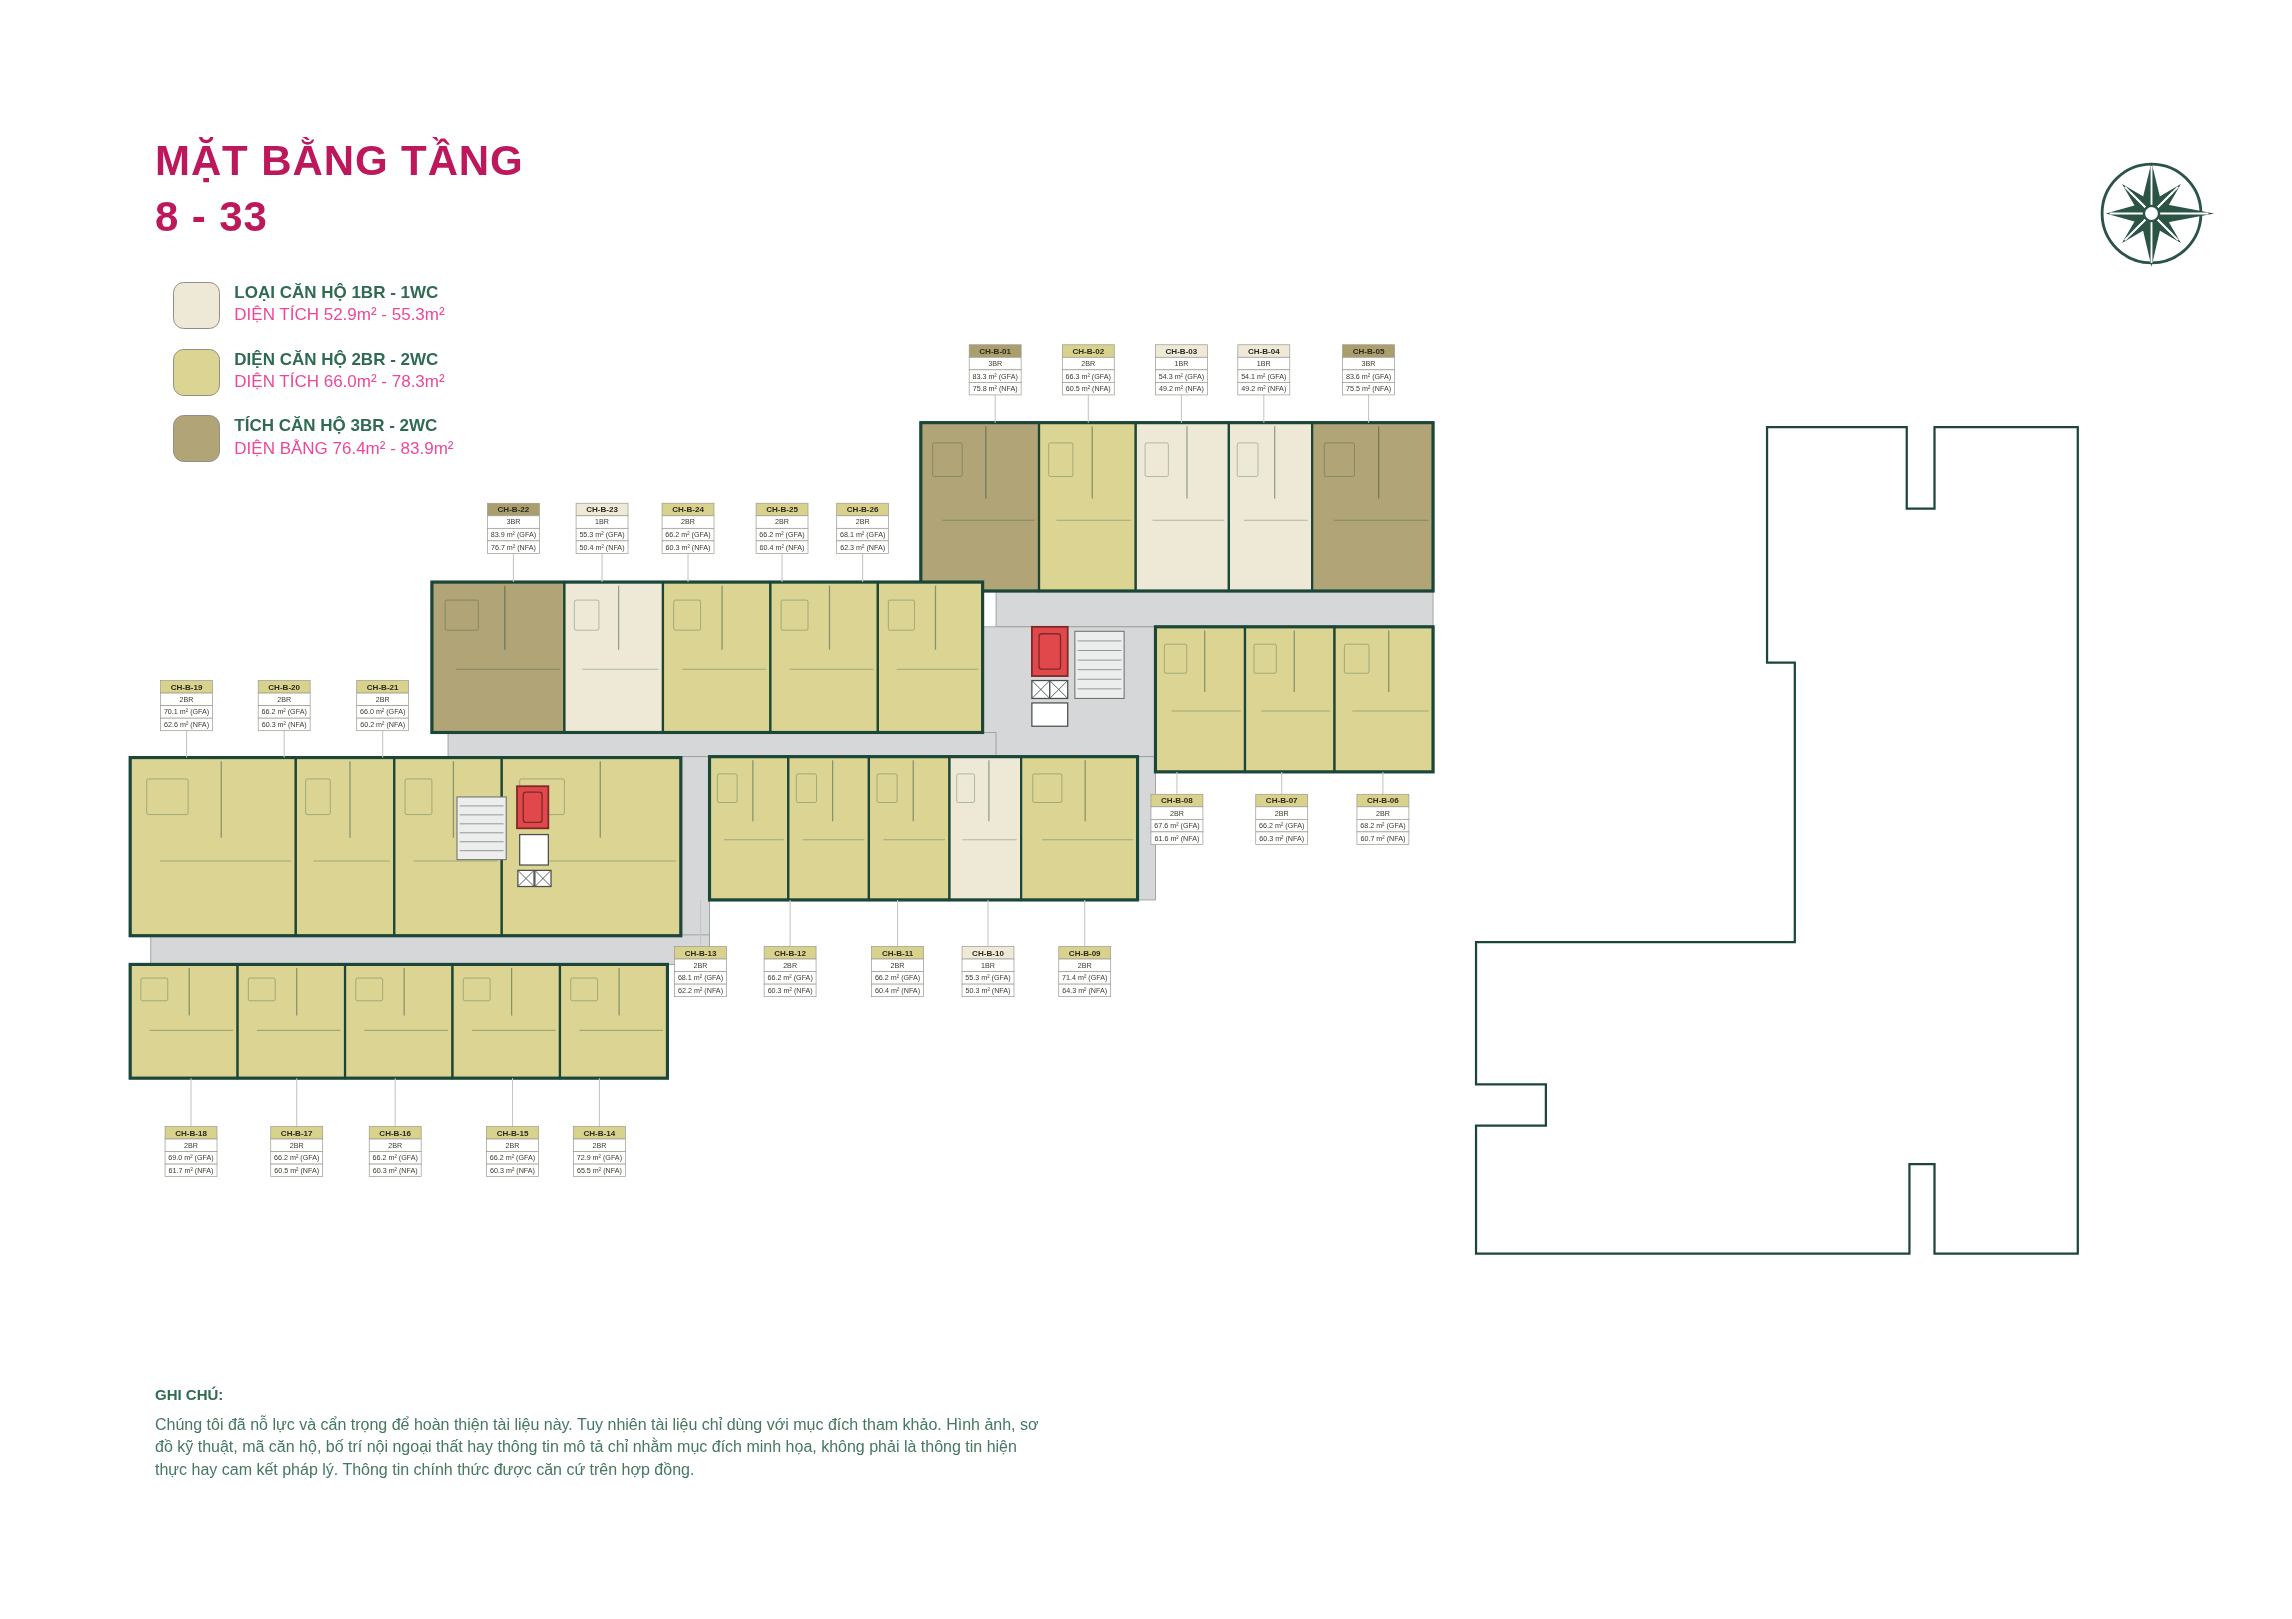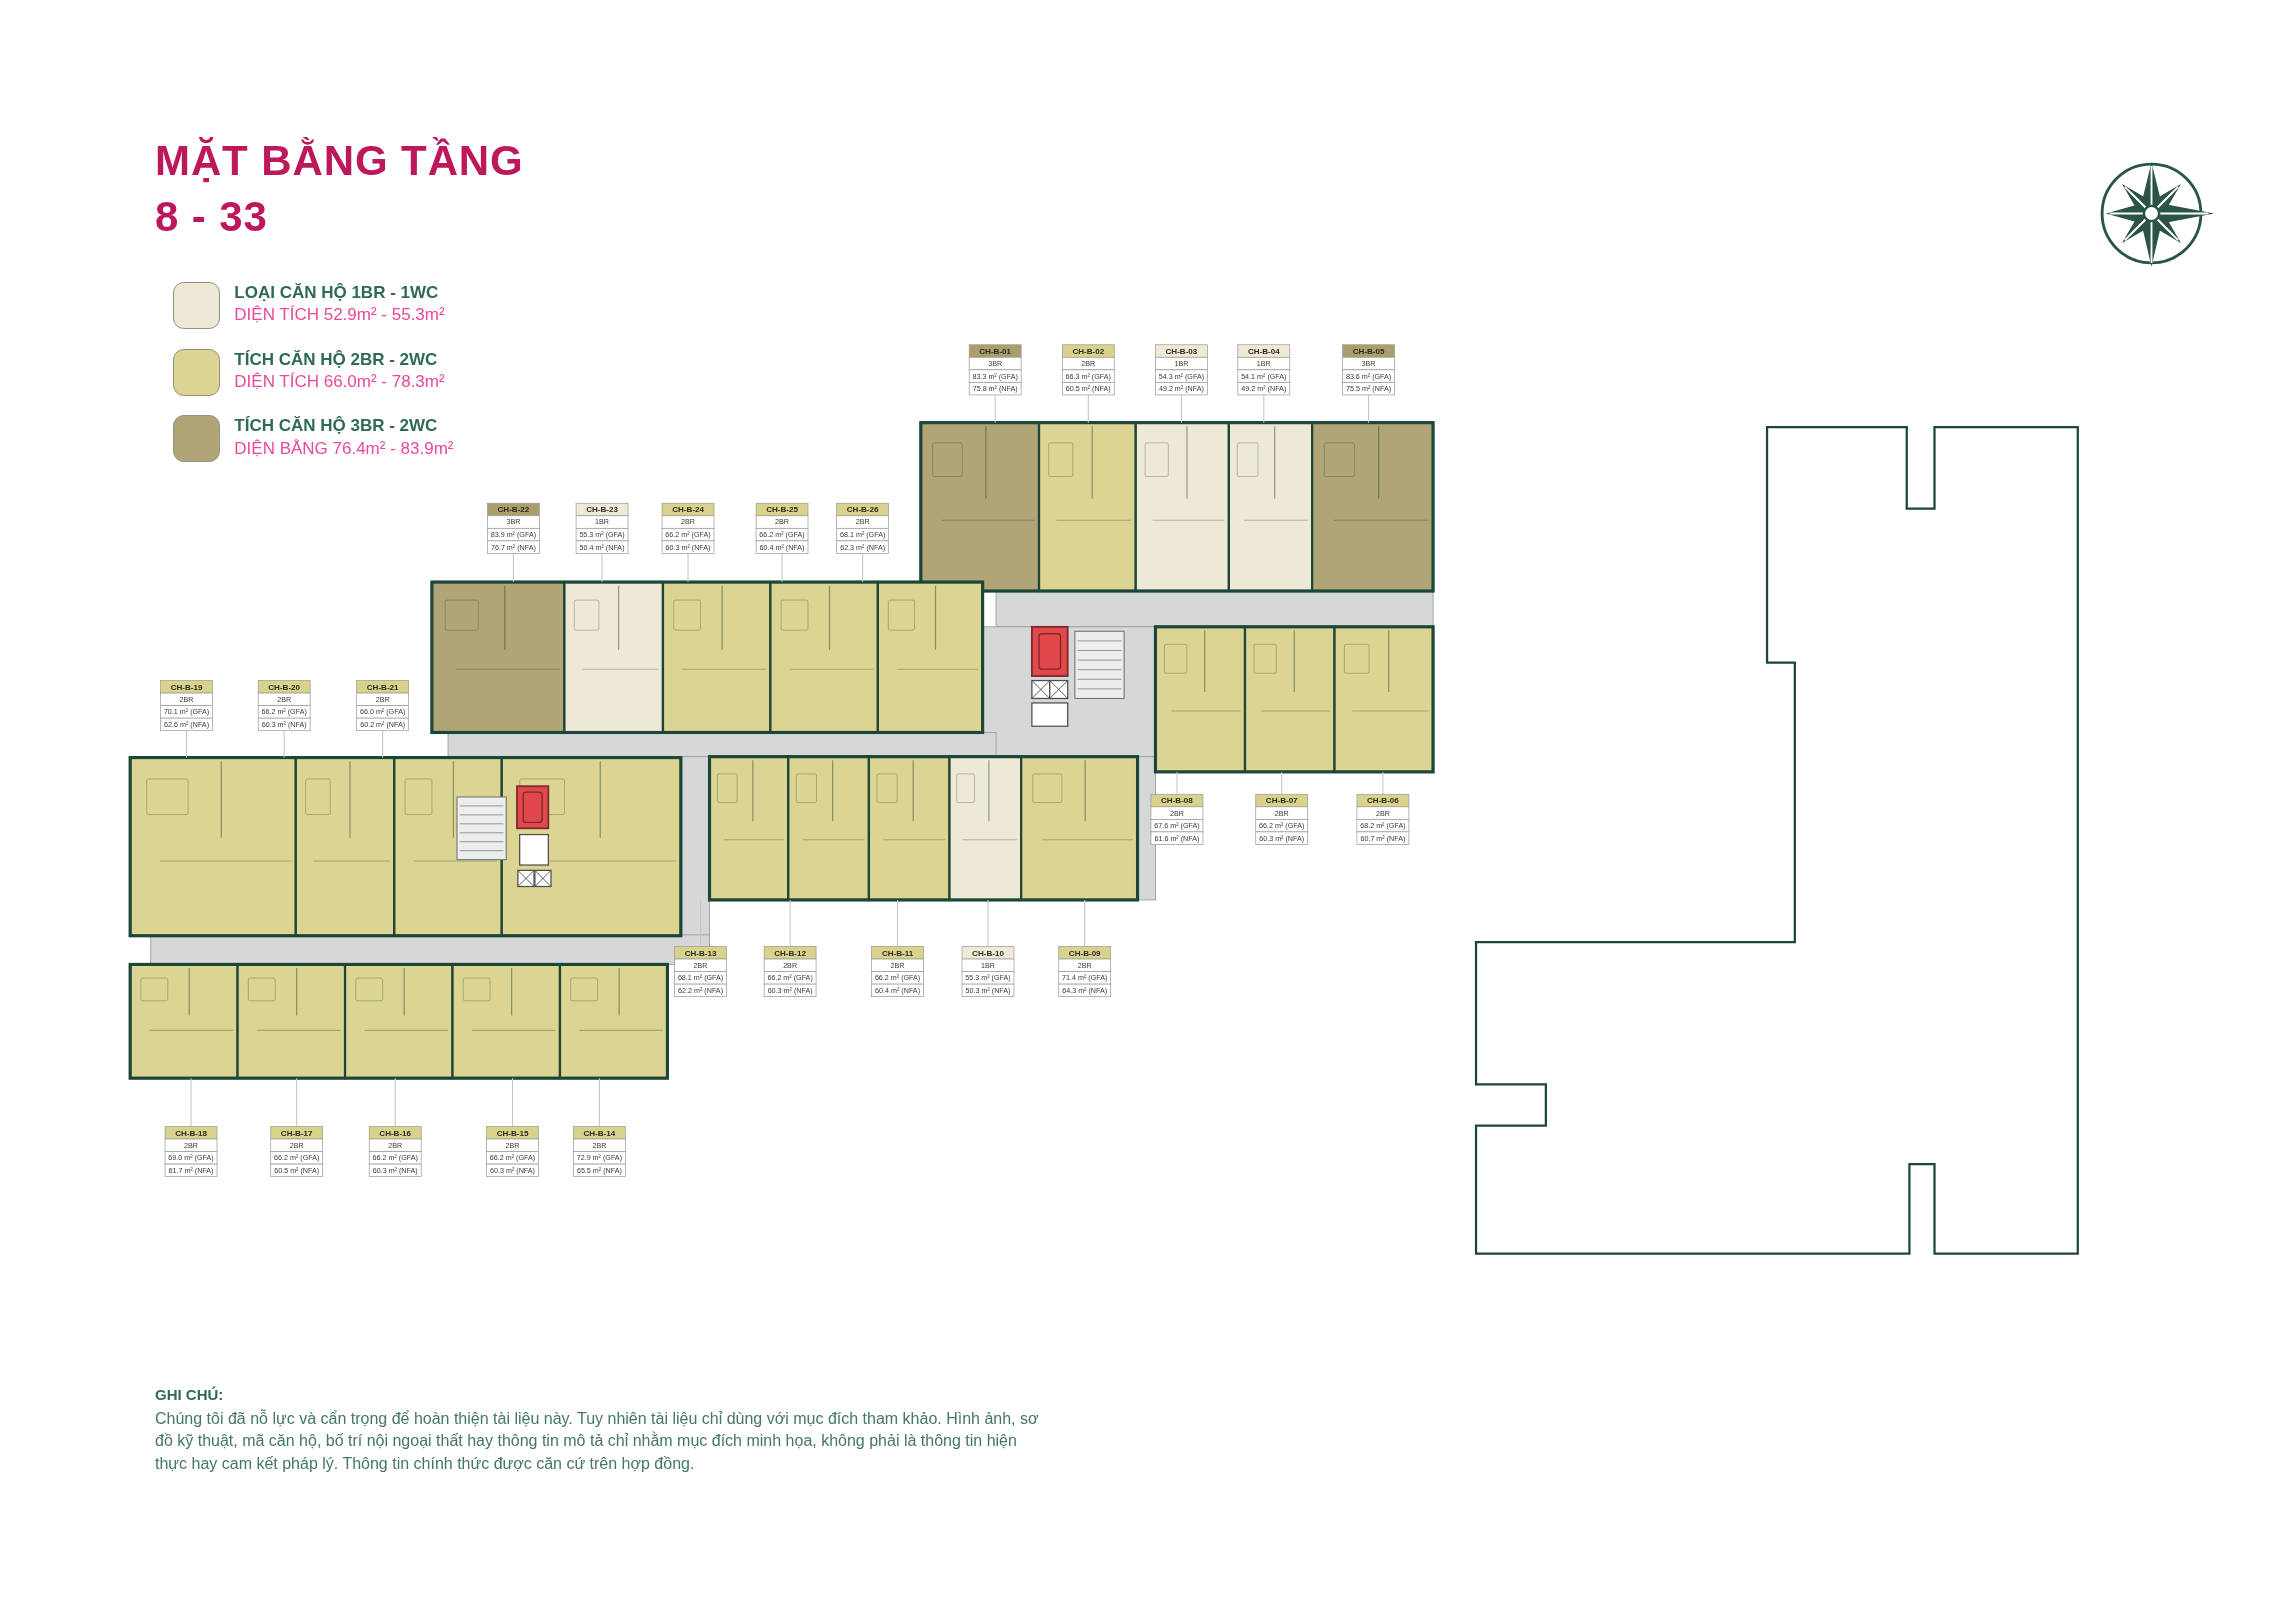--- a/index.html
+++ b/index.html
@@ -11,21 +11,21 @@
     position:absolute;left:155px;top:133px;color:#be185d;font-weight:bold;
     font-size:42px;line-height:56px;letter-spacing:0.9px;
   }
   .logo-wrap{position:absolute;left:2085px;top:147px;width:133px;height:133px;}
   .legend{position:absolute;left:173px;top:282px;}
   .legend-item{display:flex;align-items:flex-start;margin-bottom:19.7px;}
   .legend-swatch{width:45px;height:45px;border-radius:10.7px;border:0.9px solid #8f8f85;margin-right:14.3px;flex:0 0 auto;}
   .legend-title{color:#2e6b51;font-weight:bold;font-size:17px;line-height:22.4px;}
   .legend-area{color:#ec4899;font-size:17px;line-height:22.4px;}
   .note{position:absolute;left:155px;top:1386px;width:896px;}
-  .note-heading{color:#2e6b51;font-weight:bold;font-size:15px;margin-bottom:5px;}
+  .note-heading{color:#2e6b51;font-weight:bold;font-size:15px;margin-bottom:11px;}
   .note-body{color:#45795f;font-size:16px;line-height:22.4px;}
   svg text{font-family:"Liberation Sans","DejaVu Sans",sans-serif;}
 </style>
 </head>
 <body>
 
 <div class="page-title">
   <div>MẶT BẰNG TẦNG</div>
   <div>8 - 33</div>
 </div>
@@ -55,21 +55,21 @@
     <div class="legend-item">
       <div class="legend-swatch" style="background:#eee9d6"></div>
       <div>
         <div class="legend-title">LOẠI CĂN HỘ 1BR - 1WC</div>
         <div class="legend-area">DIỆN TÍCH 52.9m² - 55.3m²</div>
       </div>
     </div>
     <div class="legend-item">
       <div class="legend-swatch" style="background:#dbd493"></div>
       <div>
-        <div class="legend-title">TÍCH CĂN HỘ 2BR - 2WC</div>
+        <div class="legend-title">DIỆN CĂN HỘ 2BR - 2WC</div>
         <div class="legend-area">DIỆN TÍCH 66.0m² - 78.3m²</div>
       </div>
     </div>
     <div class="legend-item">
       <div class="legend-swatch" style="background:#b1a477"></div>
       <div>
         <div class="legend-title">TÍCH CĂN HỘ 3BR - 2WC</div>
         <div class="legend-area">DIỆN BẰNG 76.4m² - 83.9m²</div>
       </div>
     </div>

